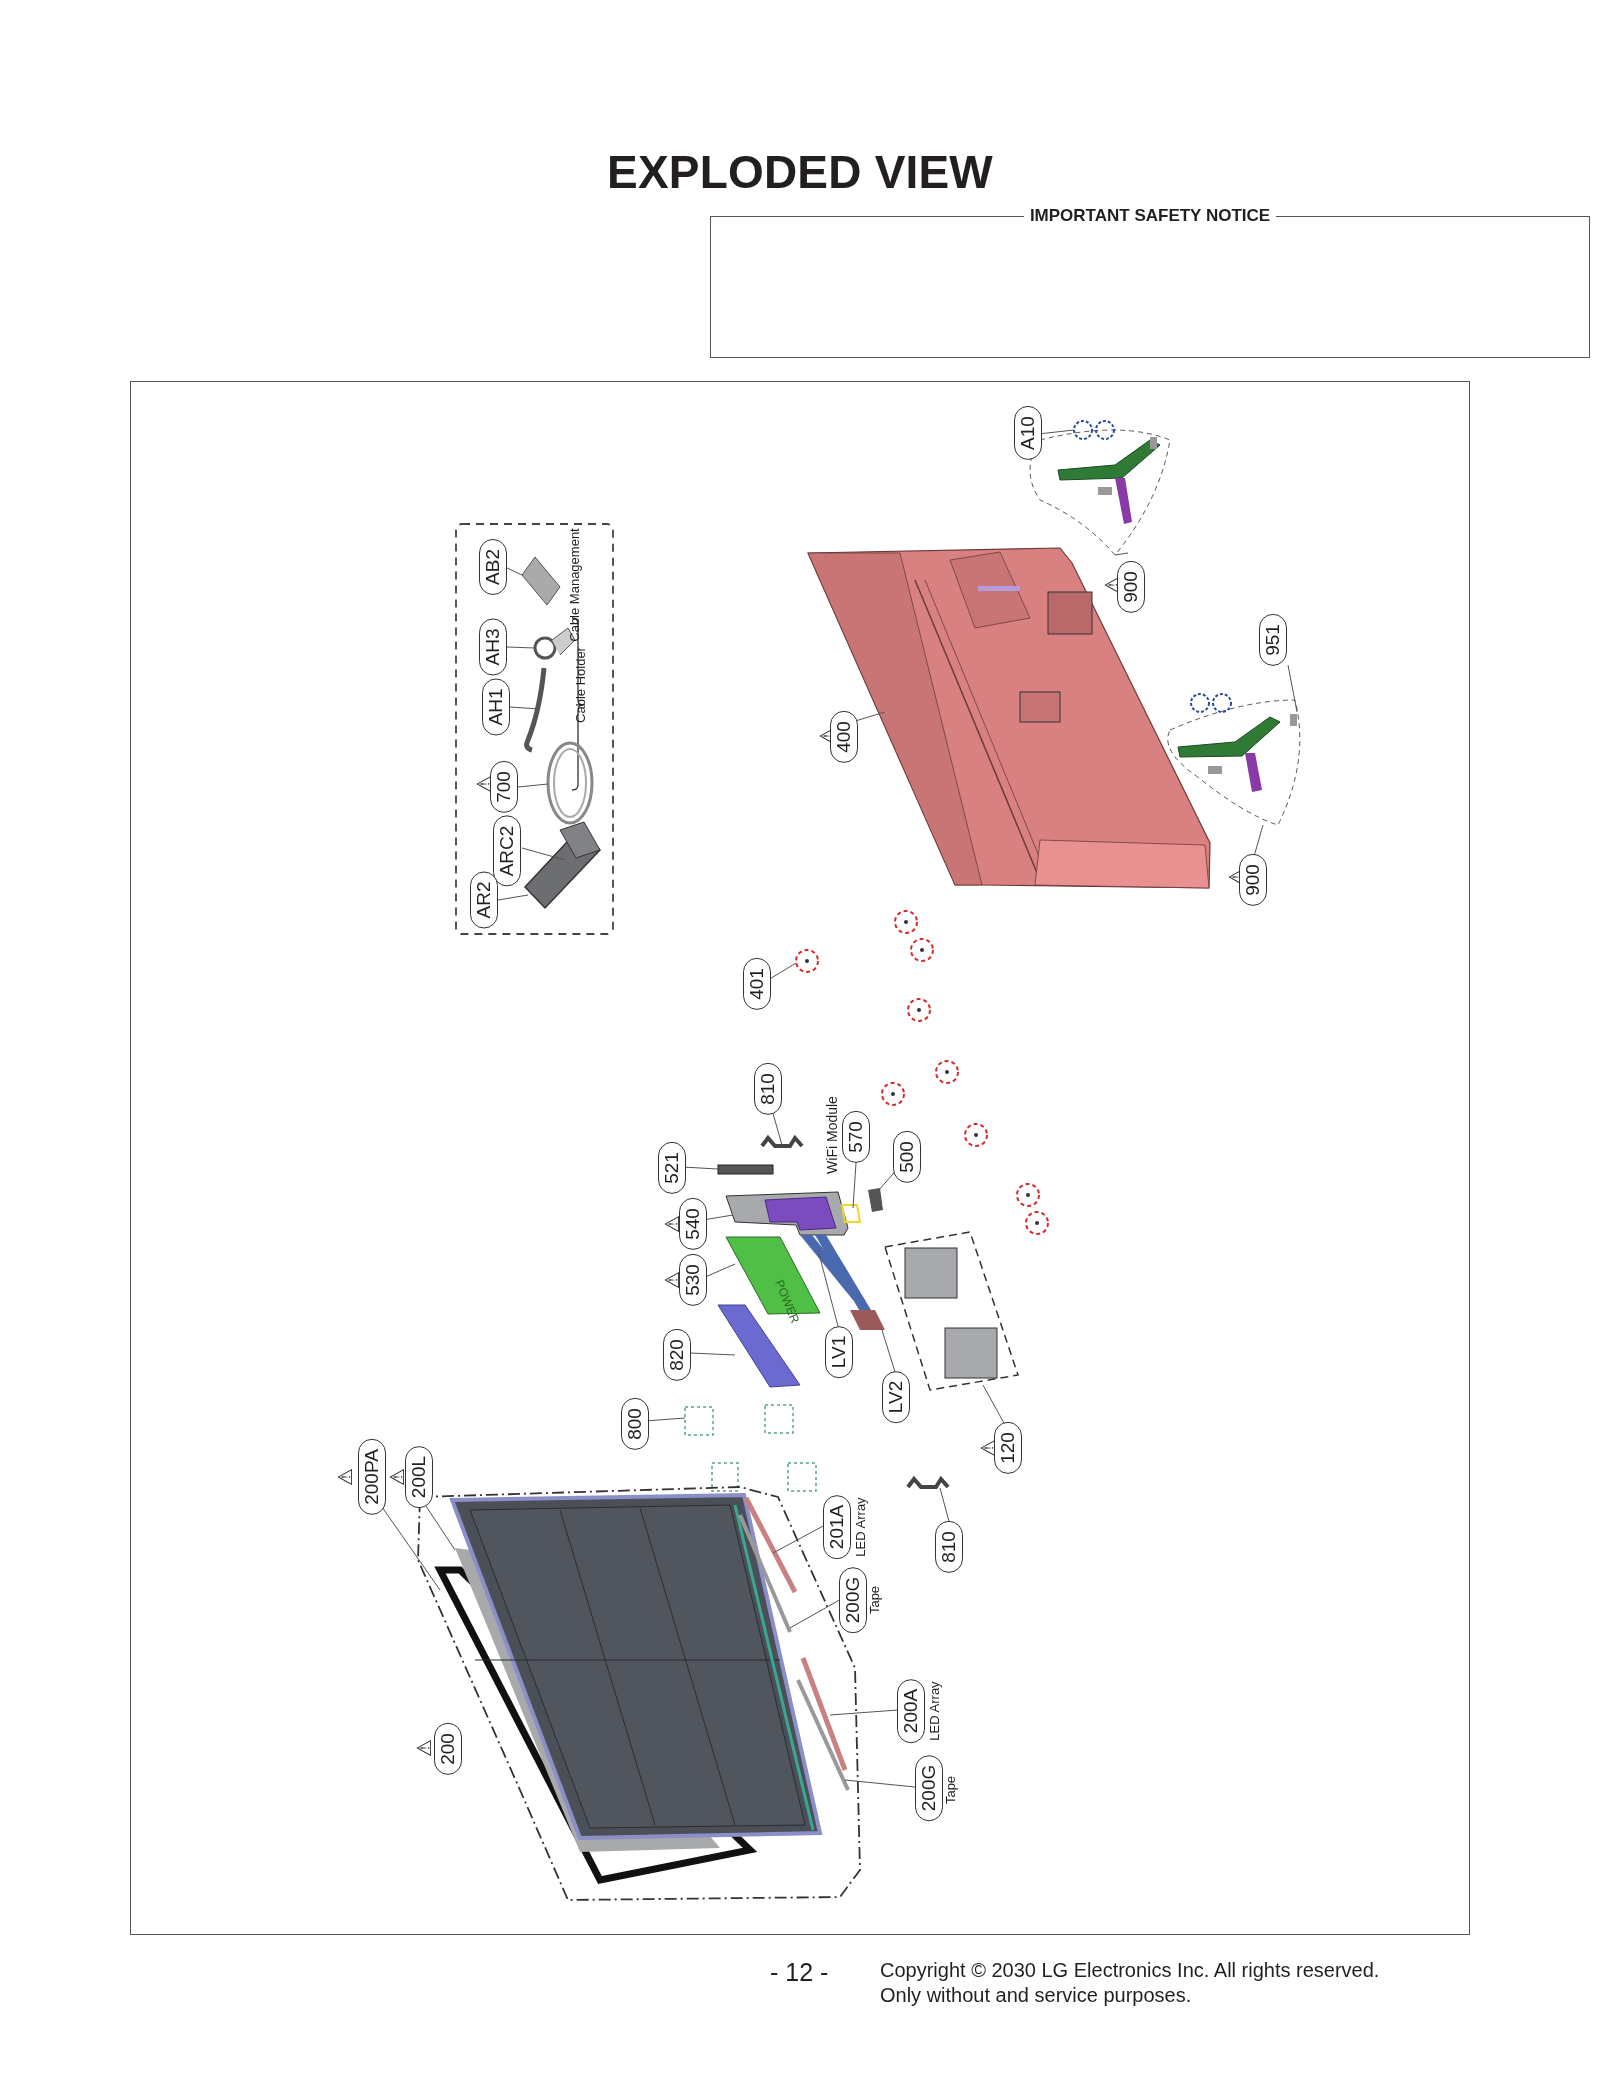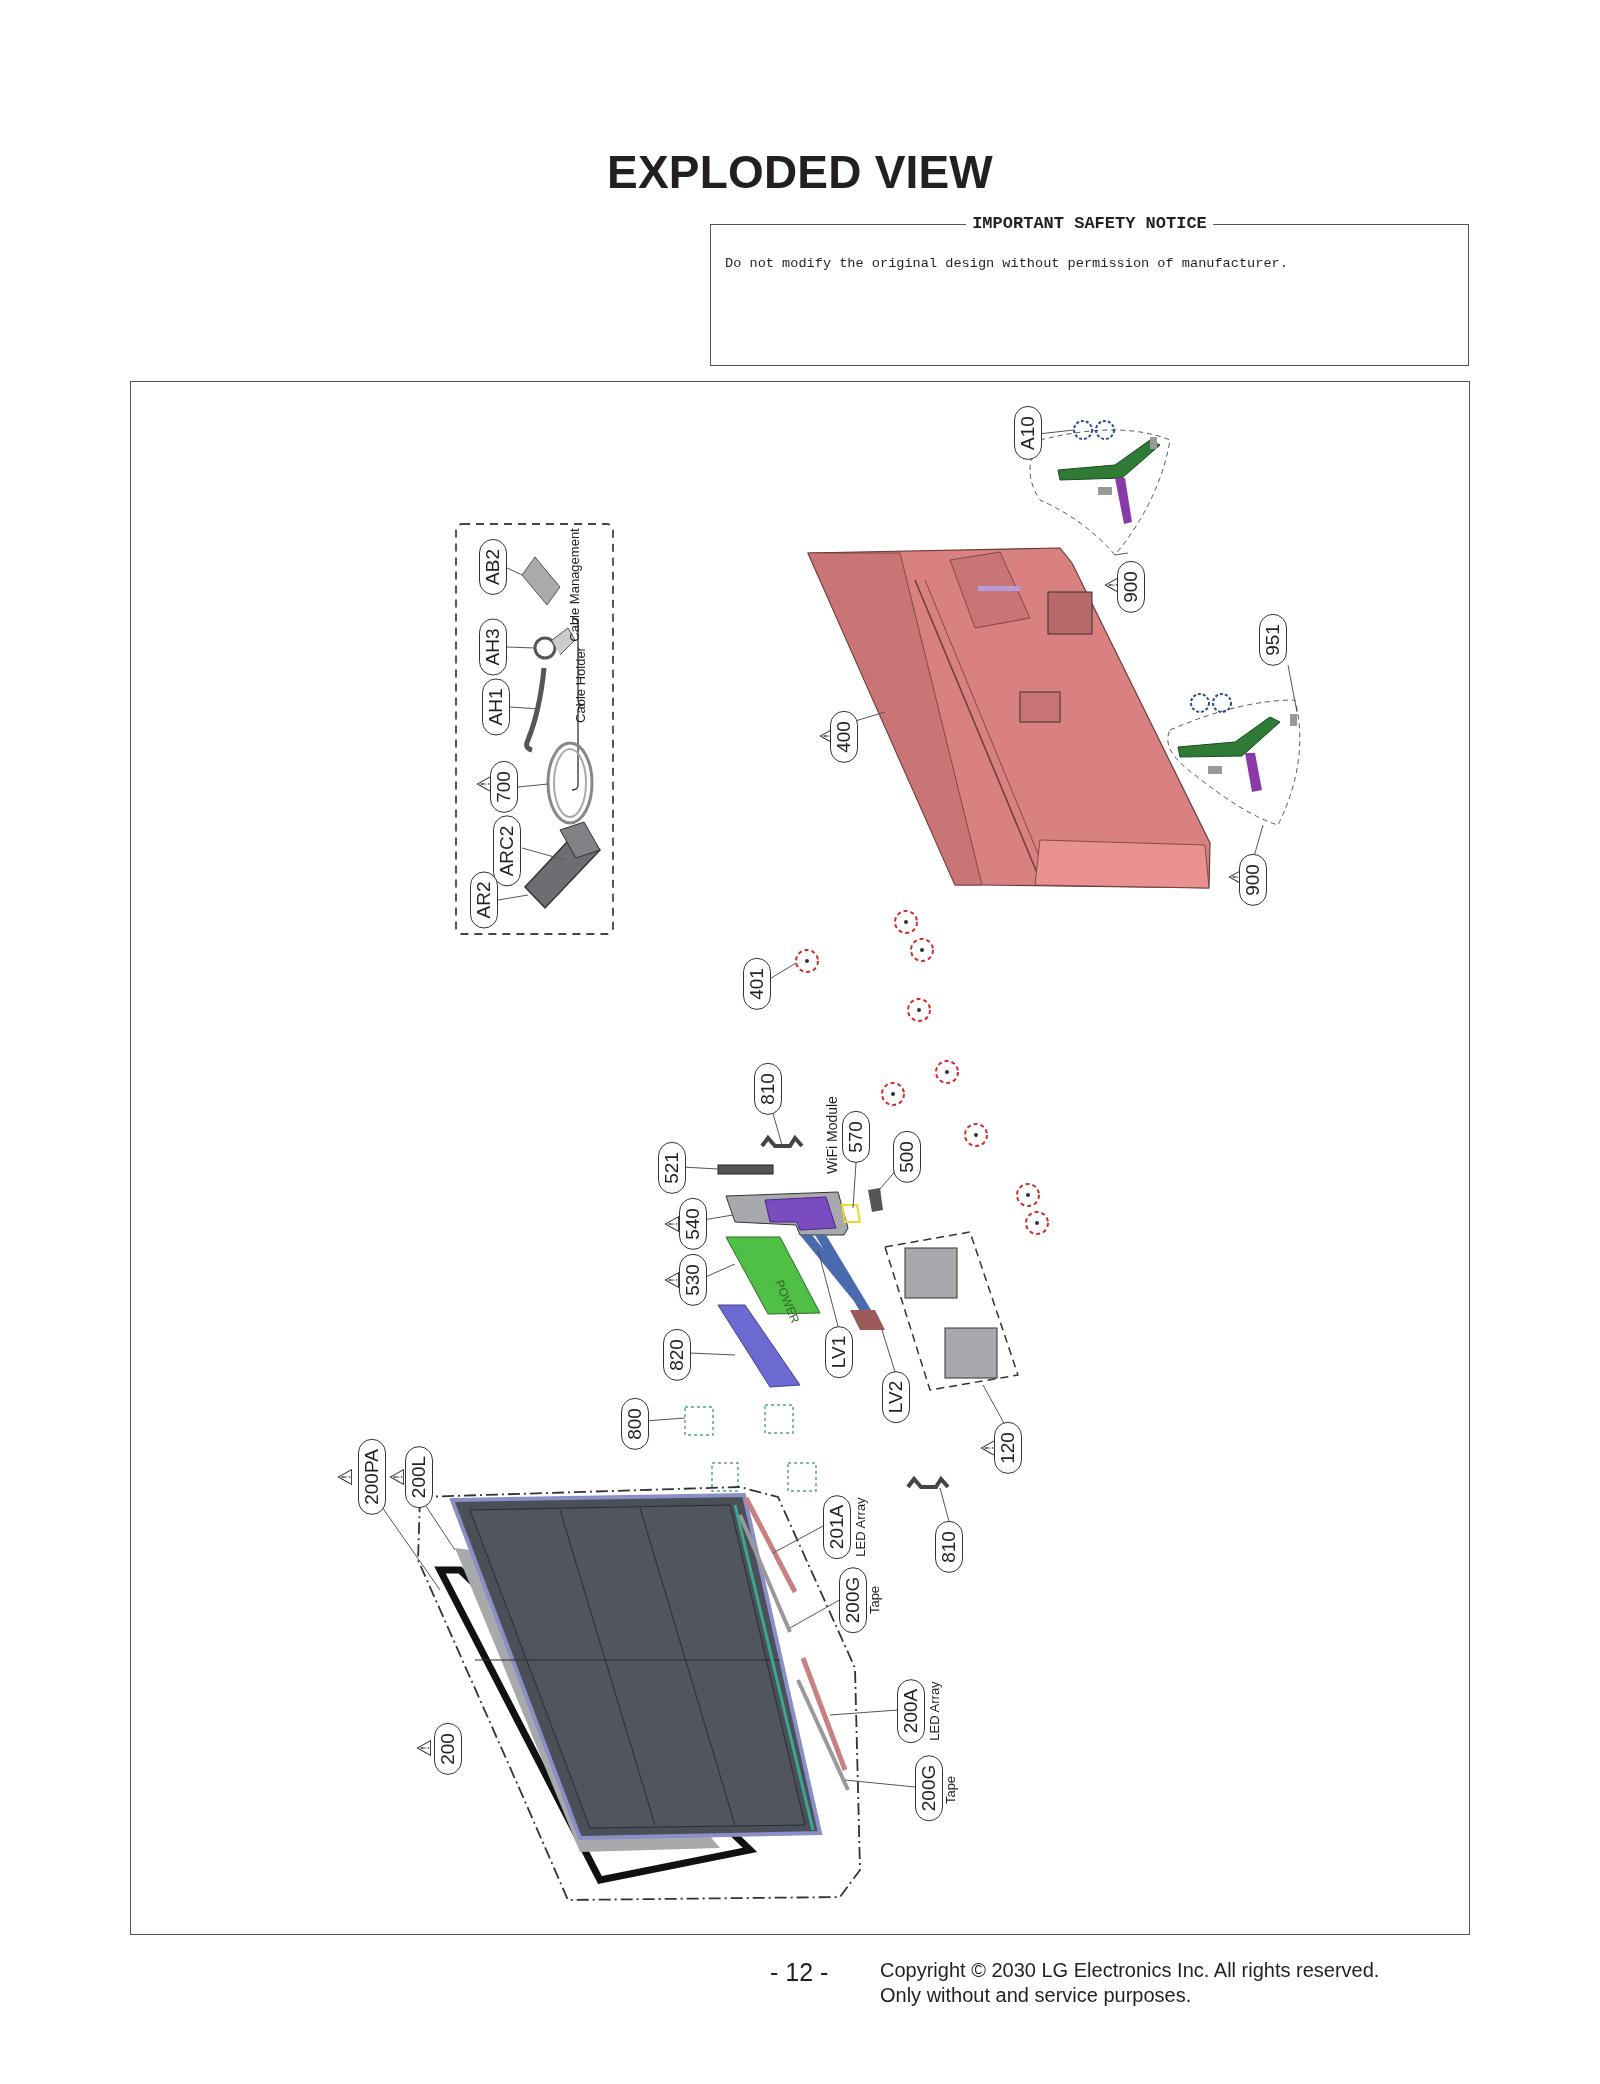--- a/index.html
+++ b/index.html
@@ -1,21 +1,21 @@
 <!DOCTYPE html>
 <html><head>
 <meta charset="utf-8">
 <style>
   html, body { margin: 0; padding: 0; background: #ffffff; }
   body { width: 1600px; height: 2084px; position: relative; overflow: hidden;
          font-family: "Liberation Sans", sans-serif; color: #231f20; }
   .title { position: absolute; left: 0; width: 1600px; top: 145px; text-align: center;
            font-size: 46px; font-weight: bold; letter-spacing: 0.2px; color: #231f20; }
-  .notice { position: absolute; left: 710px; top: 224px; width: 759px; height: 142px;
-            border: 1.5px solid #555; box-sizing: border-box; font-family: Liberation Mono, monospace; }
+  .notice { position: absolute; left: 710px; top: 216px; width: 880px; height: 142px;
+            border: 1.5px solid #555; box-sizing: border-box; }
   .notice-title { position: absolute; left: 0; right: 0; top: -11px; text-align: center; }
   .notice-title span { background: #fff; padding: 0 6px; font-weight: bold; font-size: 17px; color: #231f20; }
   .notice-body { position: absolute; left: 14px; right: 14px; top: 30px; font-size: 13.6px; line-height: 18.5px;
                  text-align: justify; color: #231f20; }
   .notice-body p { margin: 0; }
   .warn-inline { display: inline-block; font-size: 15px; margin: 0 4px; }
   .frame { position: absolute; left: 130px; top: 381px; width: 1340px; height: 1554px;
            border: 1.5px solid #555; box-sizing: border-box; }
   .diagram { position: absolute; left: 0; top: 0; width: 1600px; height: 2084px; }
   .callout { position: absolute; transform: translate(-50%,-50%) rotate(-90deg);
@@ -28,21 +28,20 @@
   .copyright { position: absolute; left: 880px; top: 1958px; font-size: 20px; line-height: 25px; color: #231f20; }
 </style>
 </head>
 <body>
 
 <div class="title">EXPLODED VIEW</div>
 
 <div class="notice">
   <div class="notice-title"><span>IMPORTANT SAFETY NOTICE</span></div>
   <div class="notice-body">
-    <p>Do not modify the original design without permission of manufacturer.</p>
   </div>
 </div>
 
 <div class="frame"></div>
 
 <svg class="diagram" viewBox="0 0 1600 2084" xmlns="http://www.w3.org/2000/svg">
 
   <rect x="456" y="524" width="157" height="410" rx="6" fill="none" stroke="#444" stroke-width="1.8" stroke-dasharray="8,6"></rect>
 
   <polygon points="522,575 535,557 560,587 547,605" fill="#aaa" stroke="#555"></polygon>

